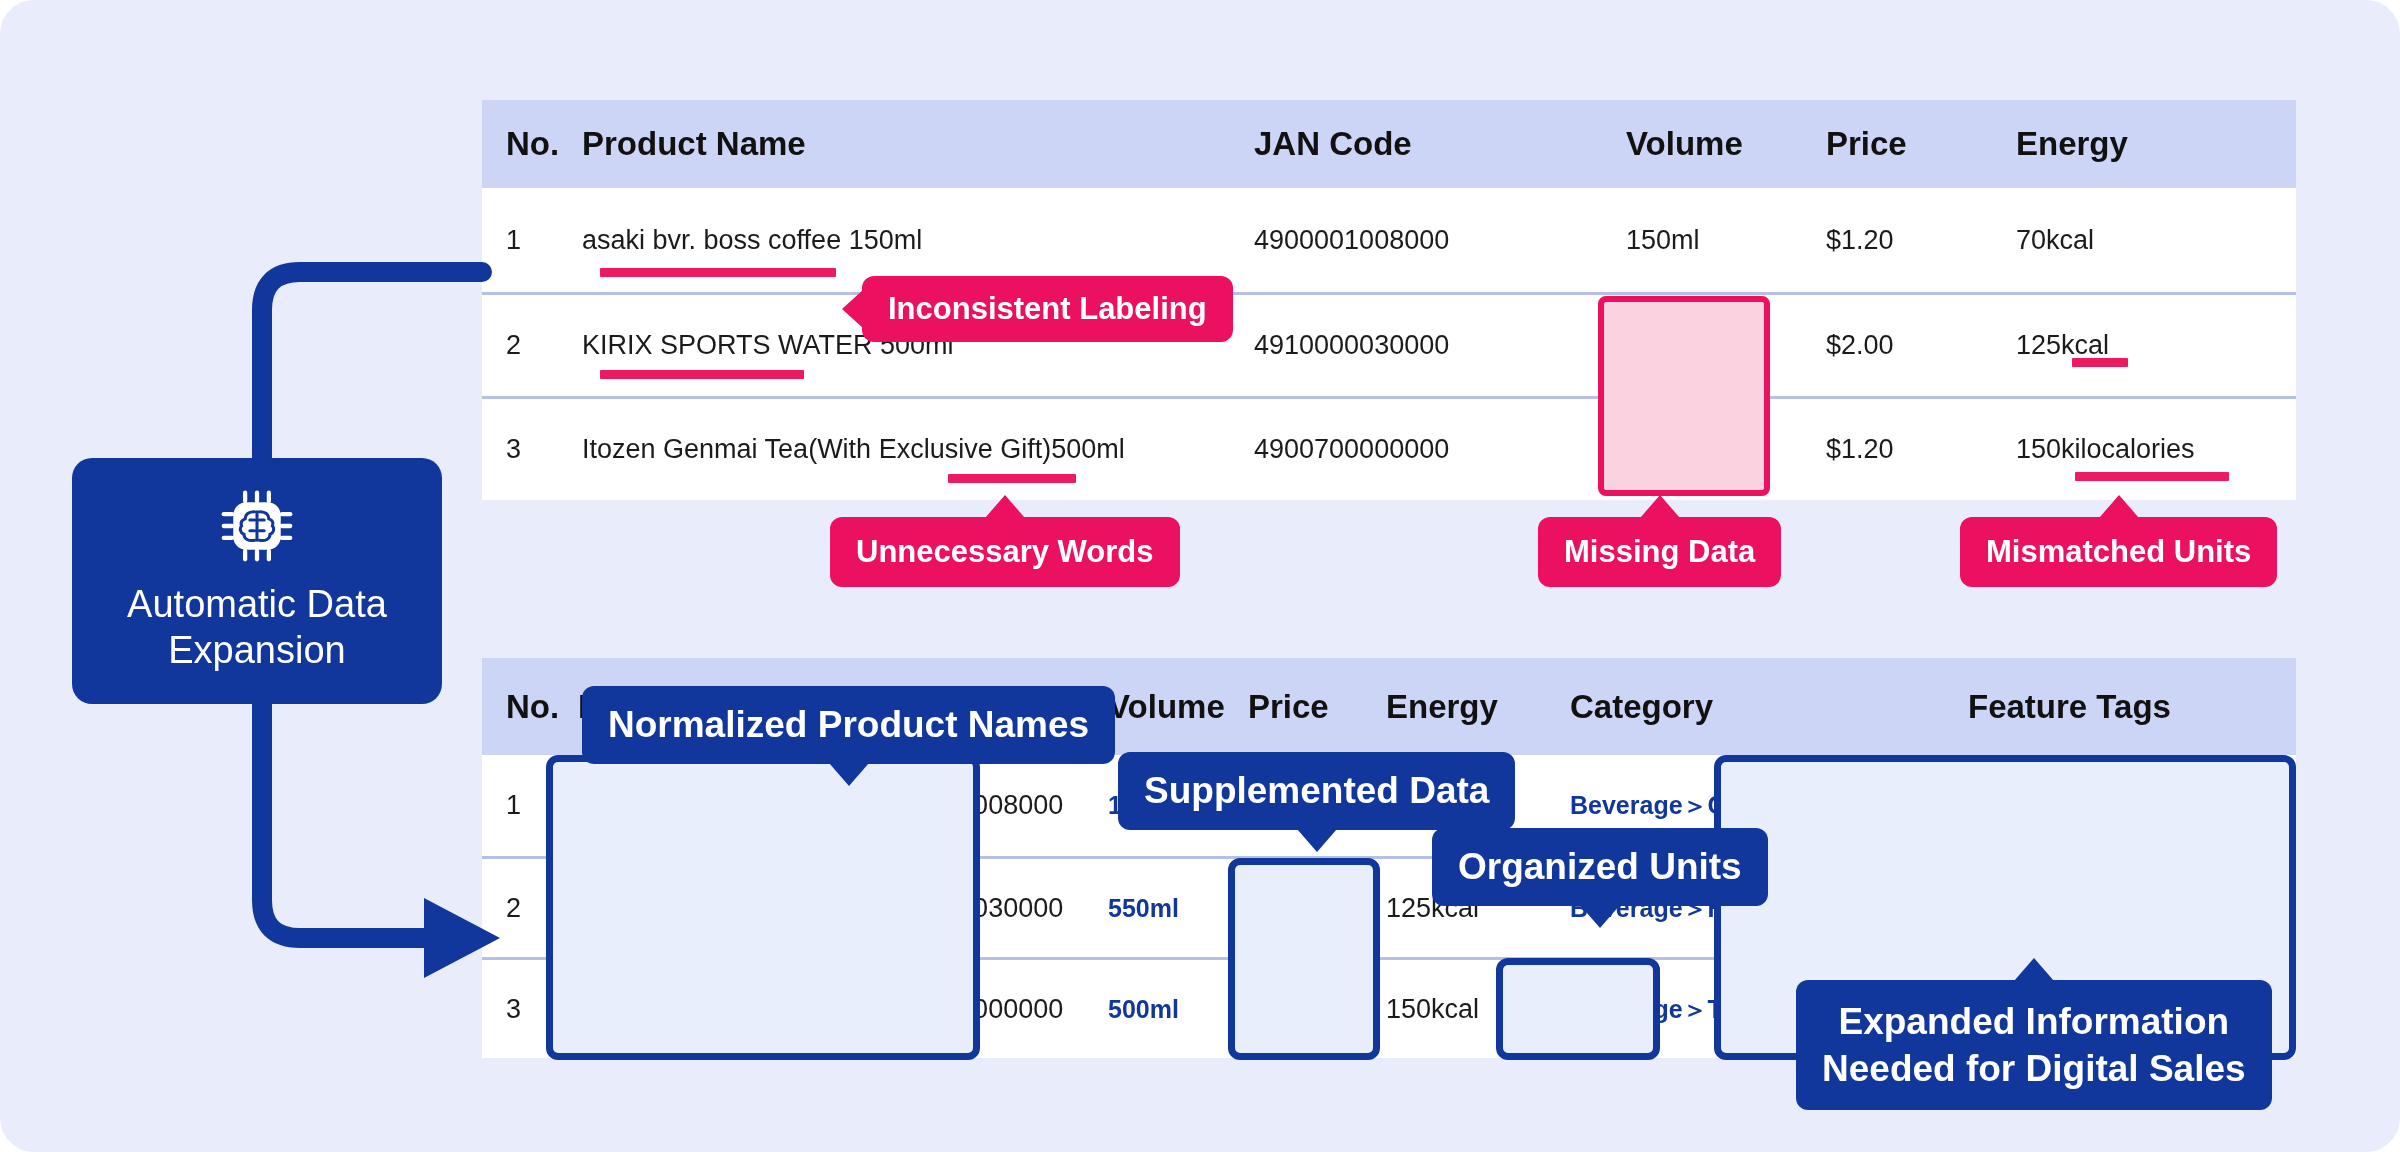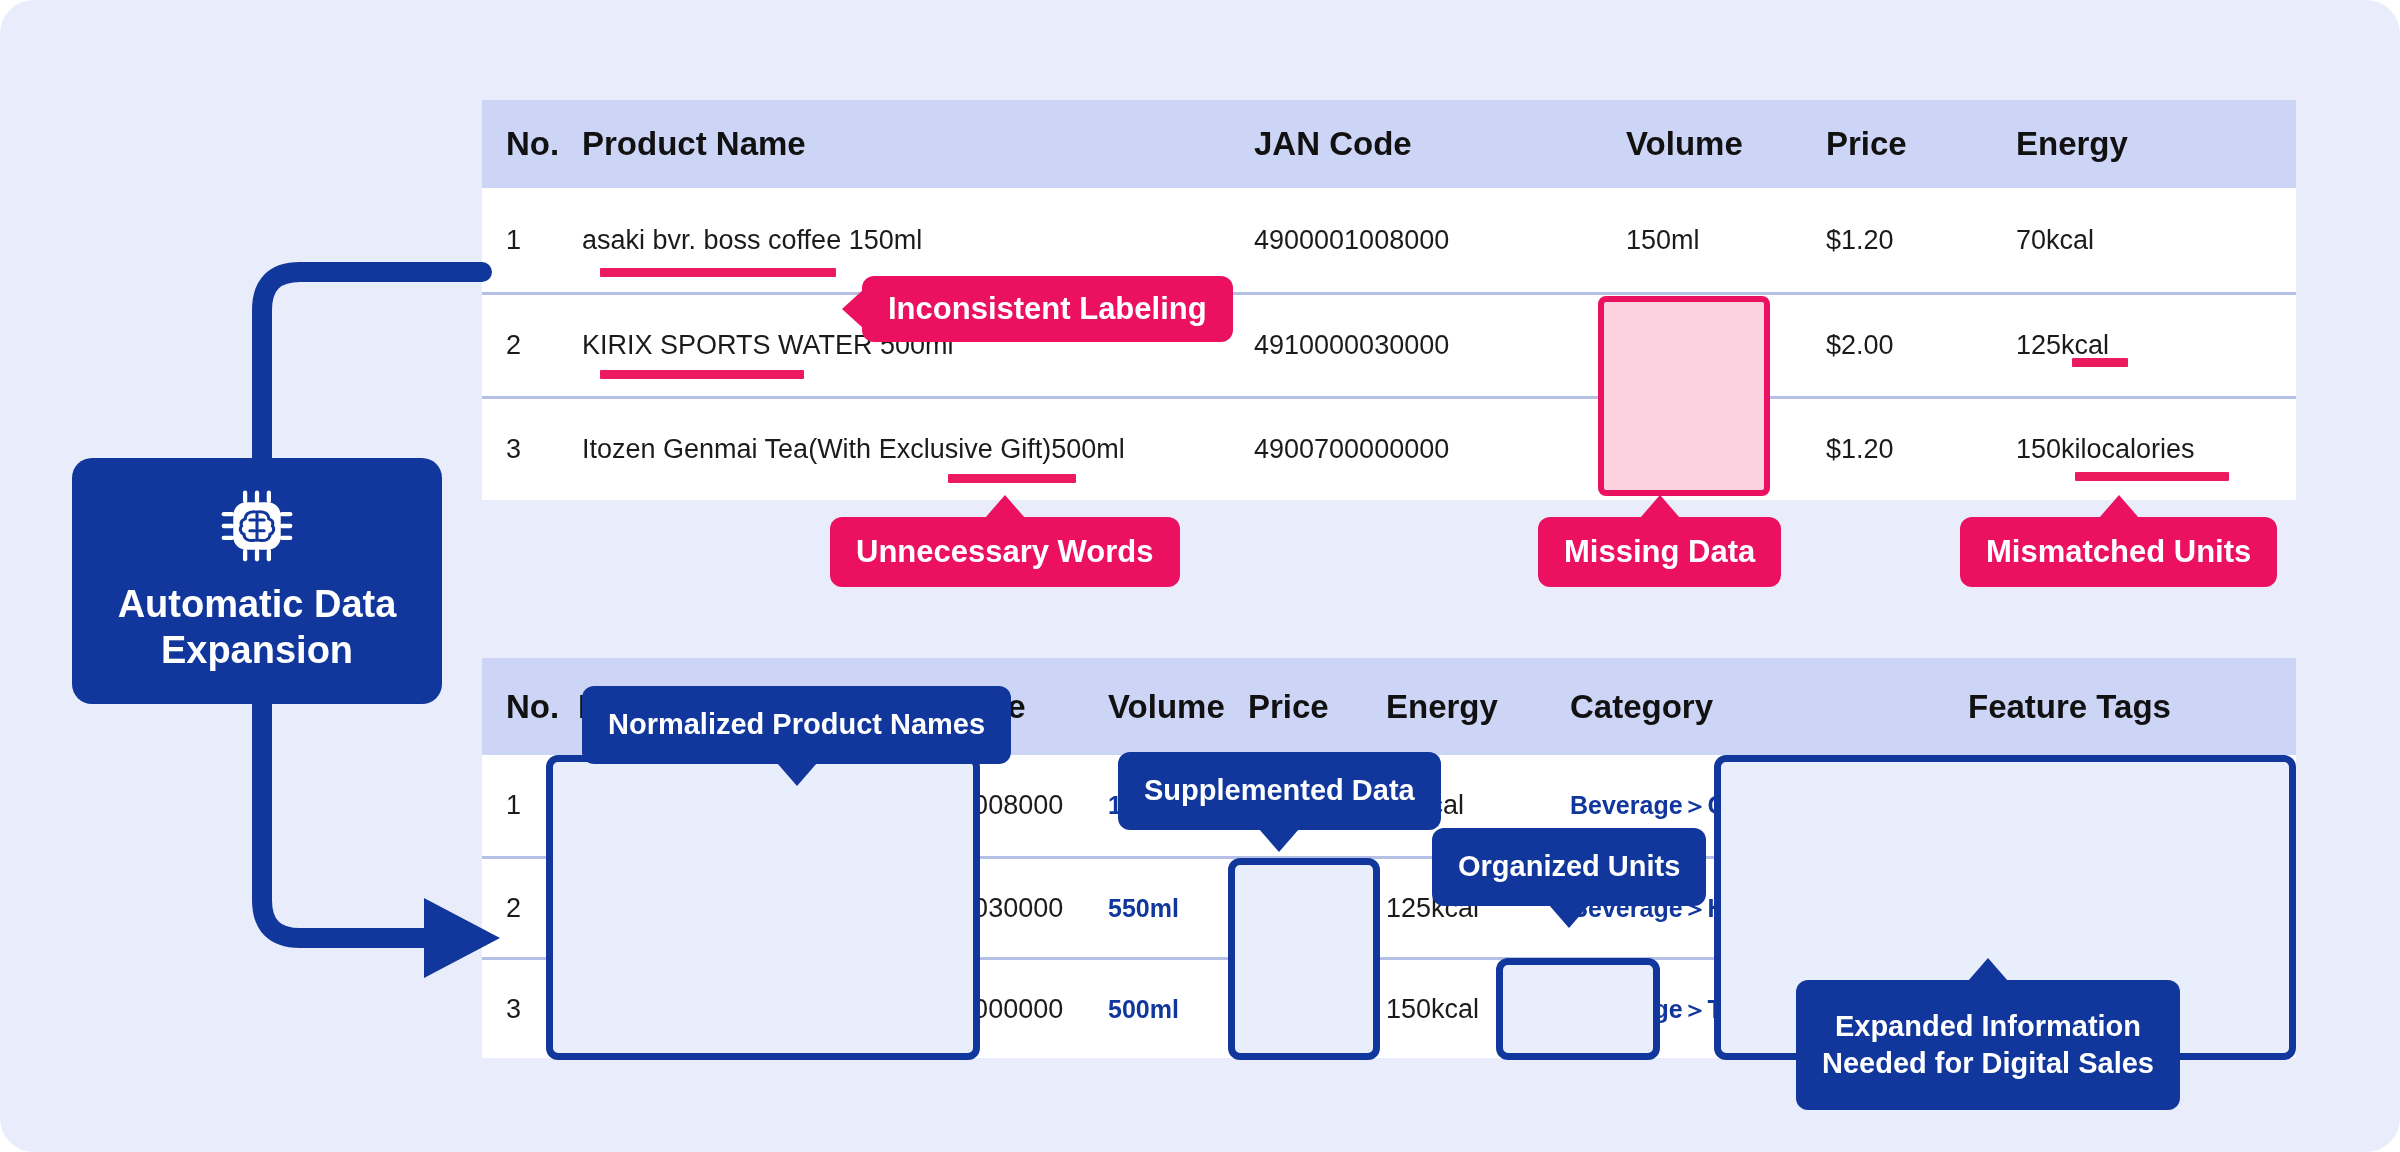--- a/index.html
+++ b/index.html
@@ -95,21 +95,21 @@
     border-bottom: 20px solid transparent;
     border-right: 22px solid #ec1160;
   }
 
   
   .pill-blue {
     position: absolute;
     background: #11379c;
     color: #ffffff;
     border-radius: 12px;
-    font-size: 29px; font-weight: bold;
+    font-size: 37px; font-weight: bold;
     display: flex; align-items: center; justify-content: center;
     text-align: center;
     padding: 0 26px;
     line-height: 1.28;
     z-index: 30;
   }
   .tail-down {
     position: absolute;
     bottom: -22px; left: 50%; transform: translateX(-50%);
     width: 0; height: 0;
@@ -146,21 +146,21 @@
   #badge {
     position: absolute;
     left: 72px; top: 458px; width: 370px; height: 246px;
     background: #11379c; border-radius: 20px;
     display: flex; flex-direction: column;
     align-items: center; justify-content: center;
     z-index: 20;
   }
   #badge .chip-icon { margin-bottom: 14px; }
   #badge .blabel {
-    color: #ffffff; font-size: 38px; font-weight: bold;
+    color: #ffffff; font-size: 38px; font-weight: normal;
     text-align: center; line-height: 1.2;
   }
 
   
   #connector { position: absolute; left: 0; top: 0; width: 2400px; height: 1152px; z-index: 8; pointer-events: none; }
 </style>
 </head>
 <body>
 
 <div id="stage">

